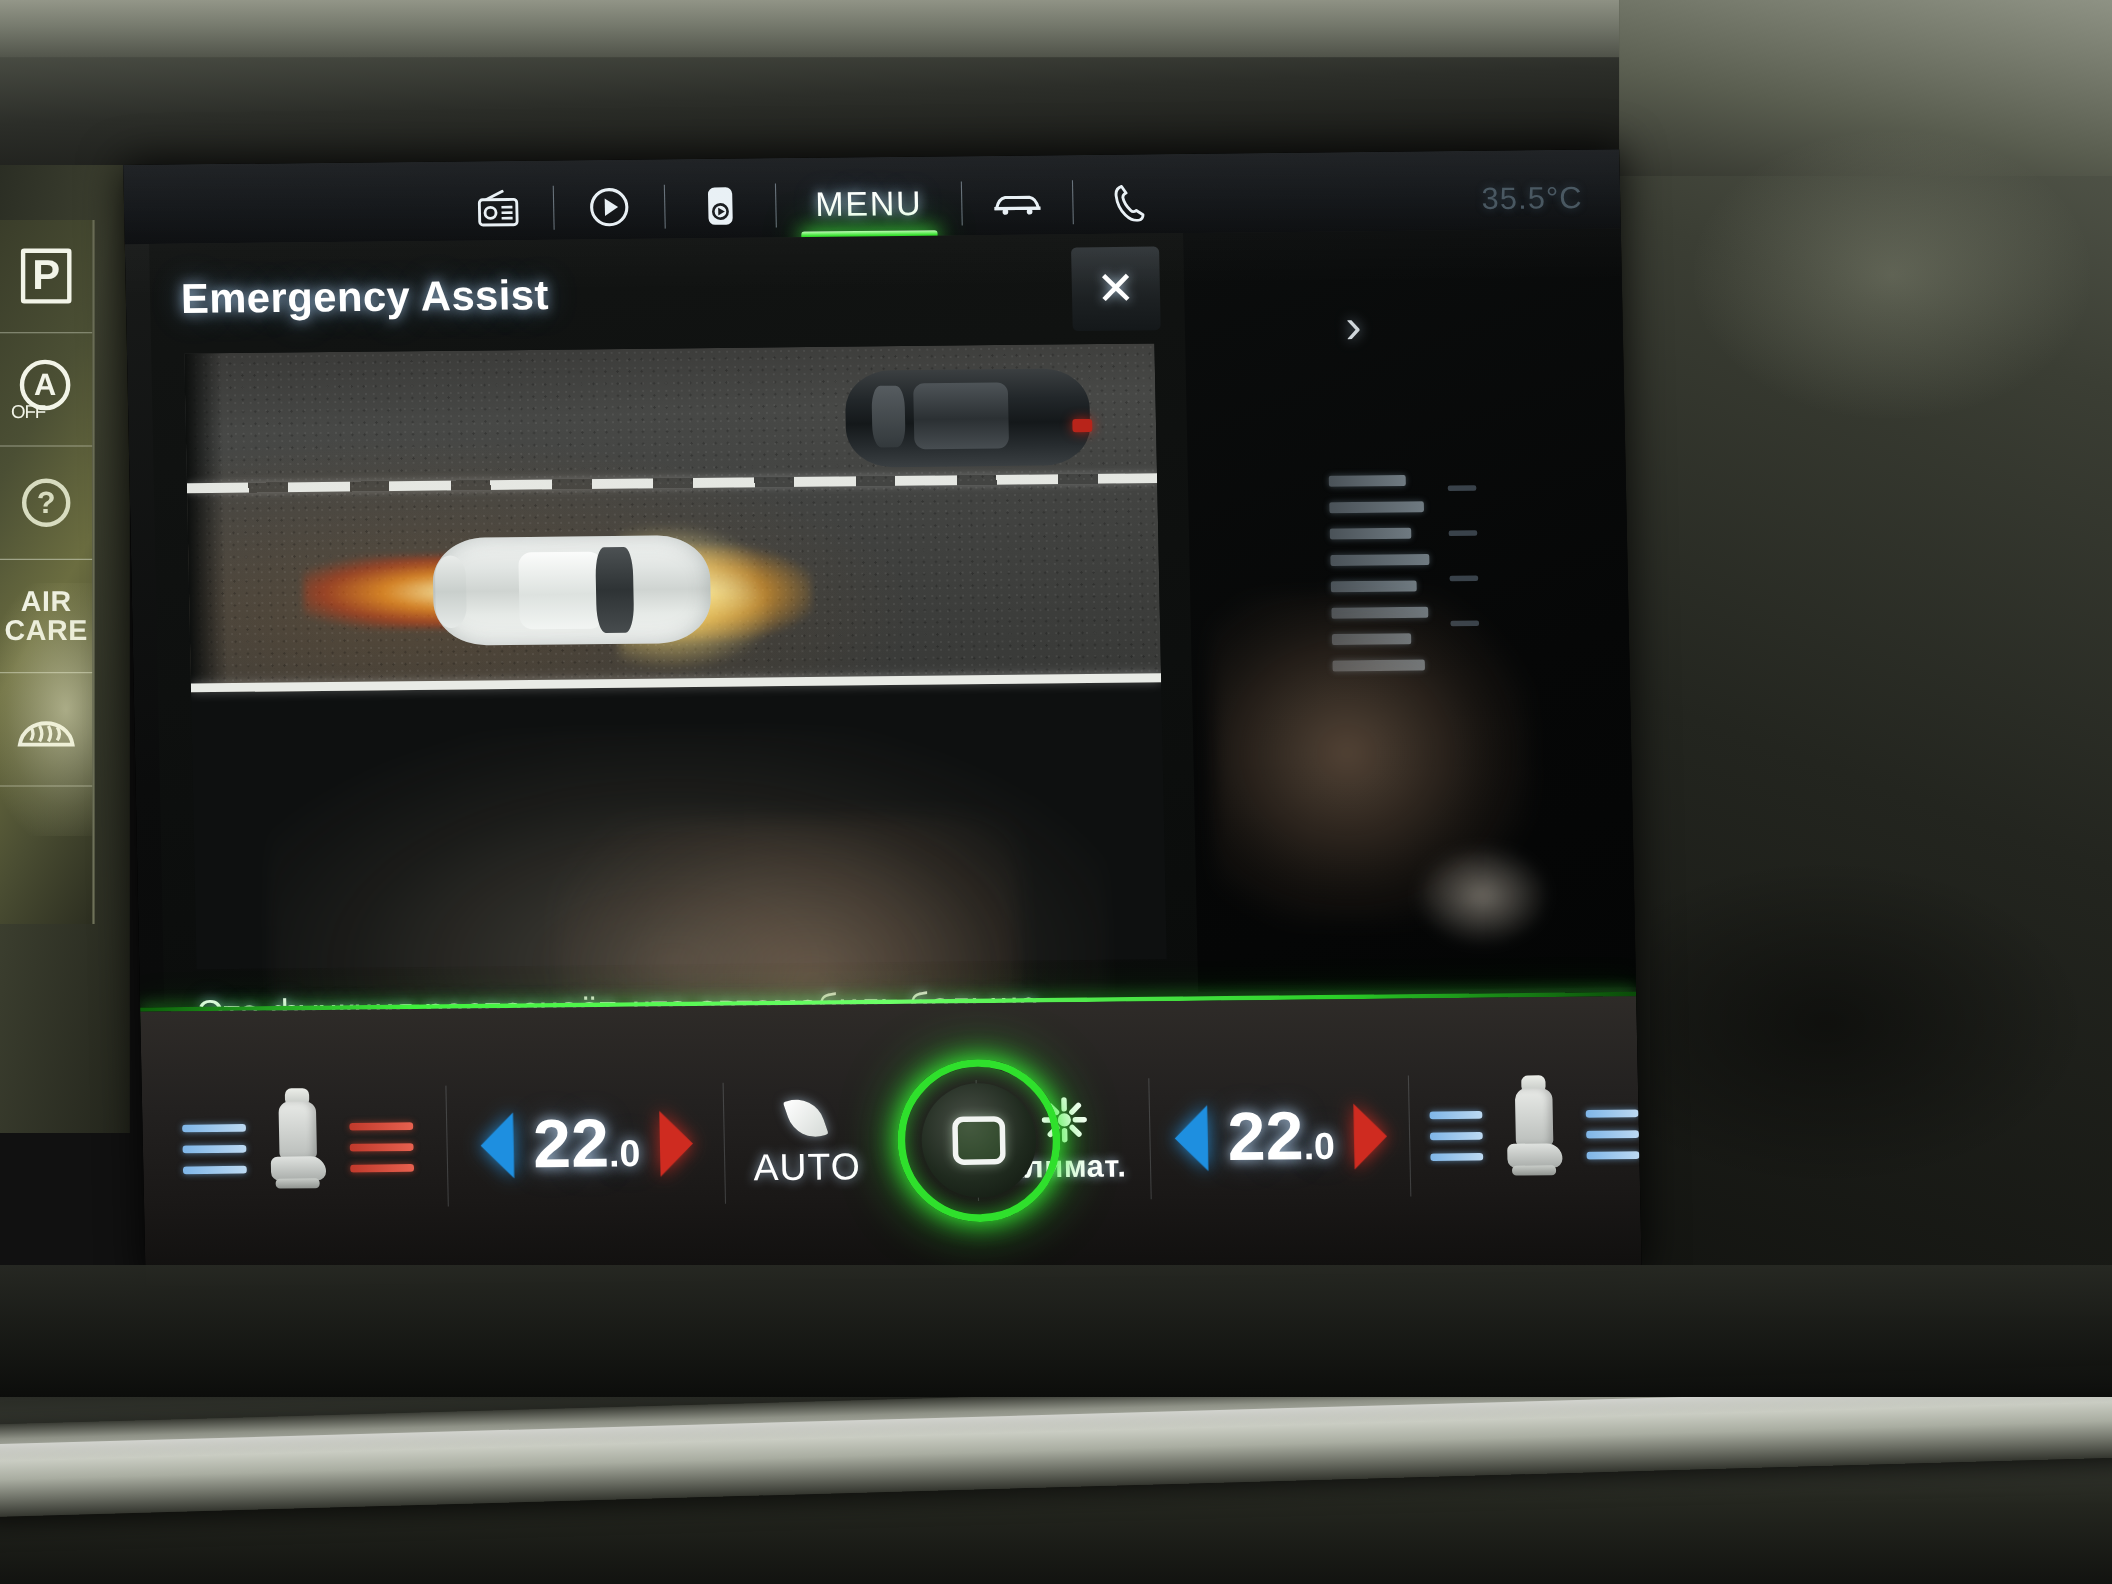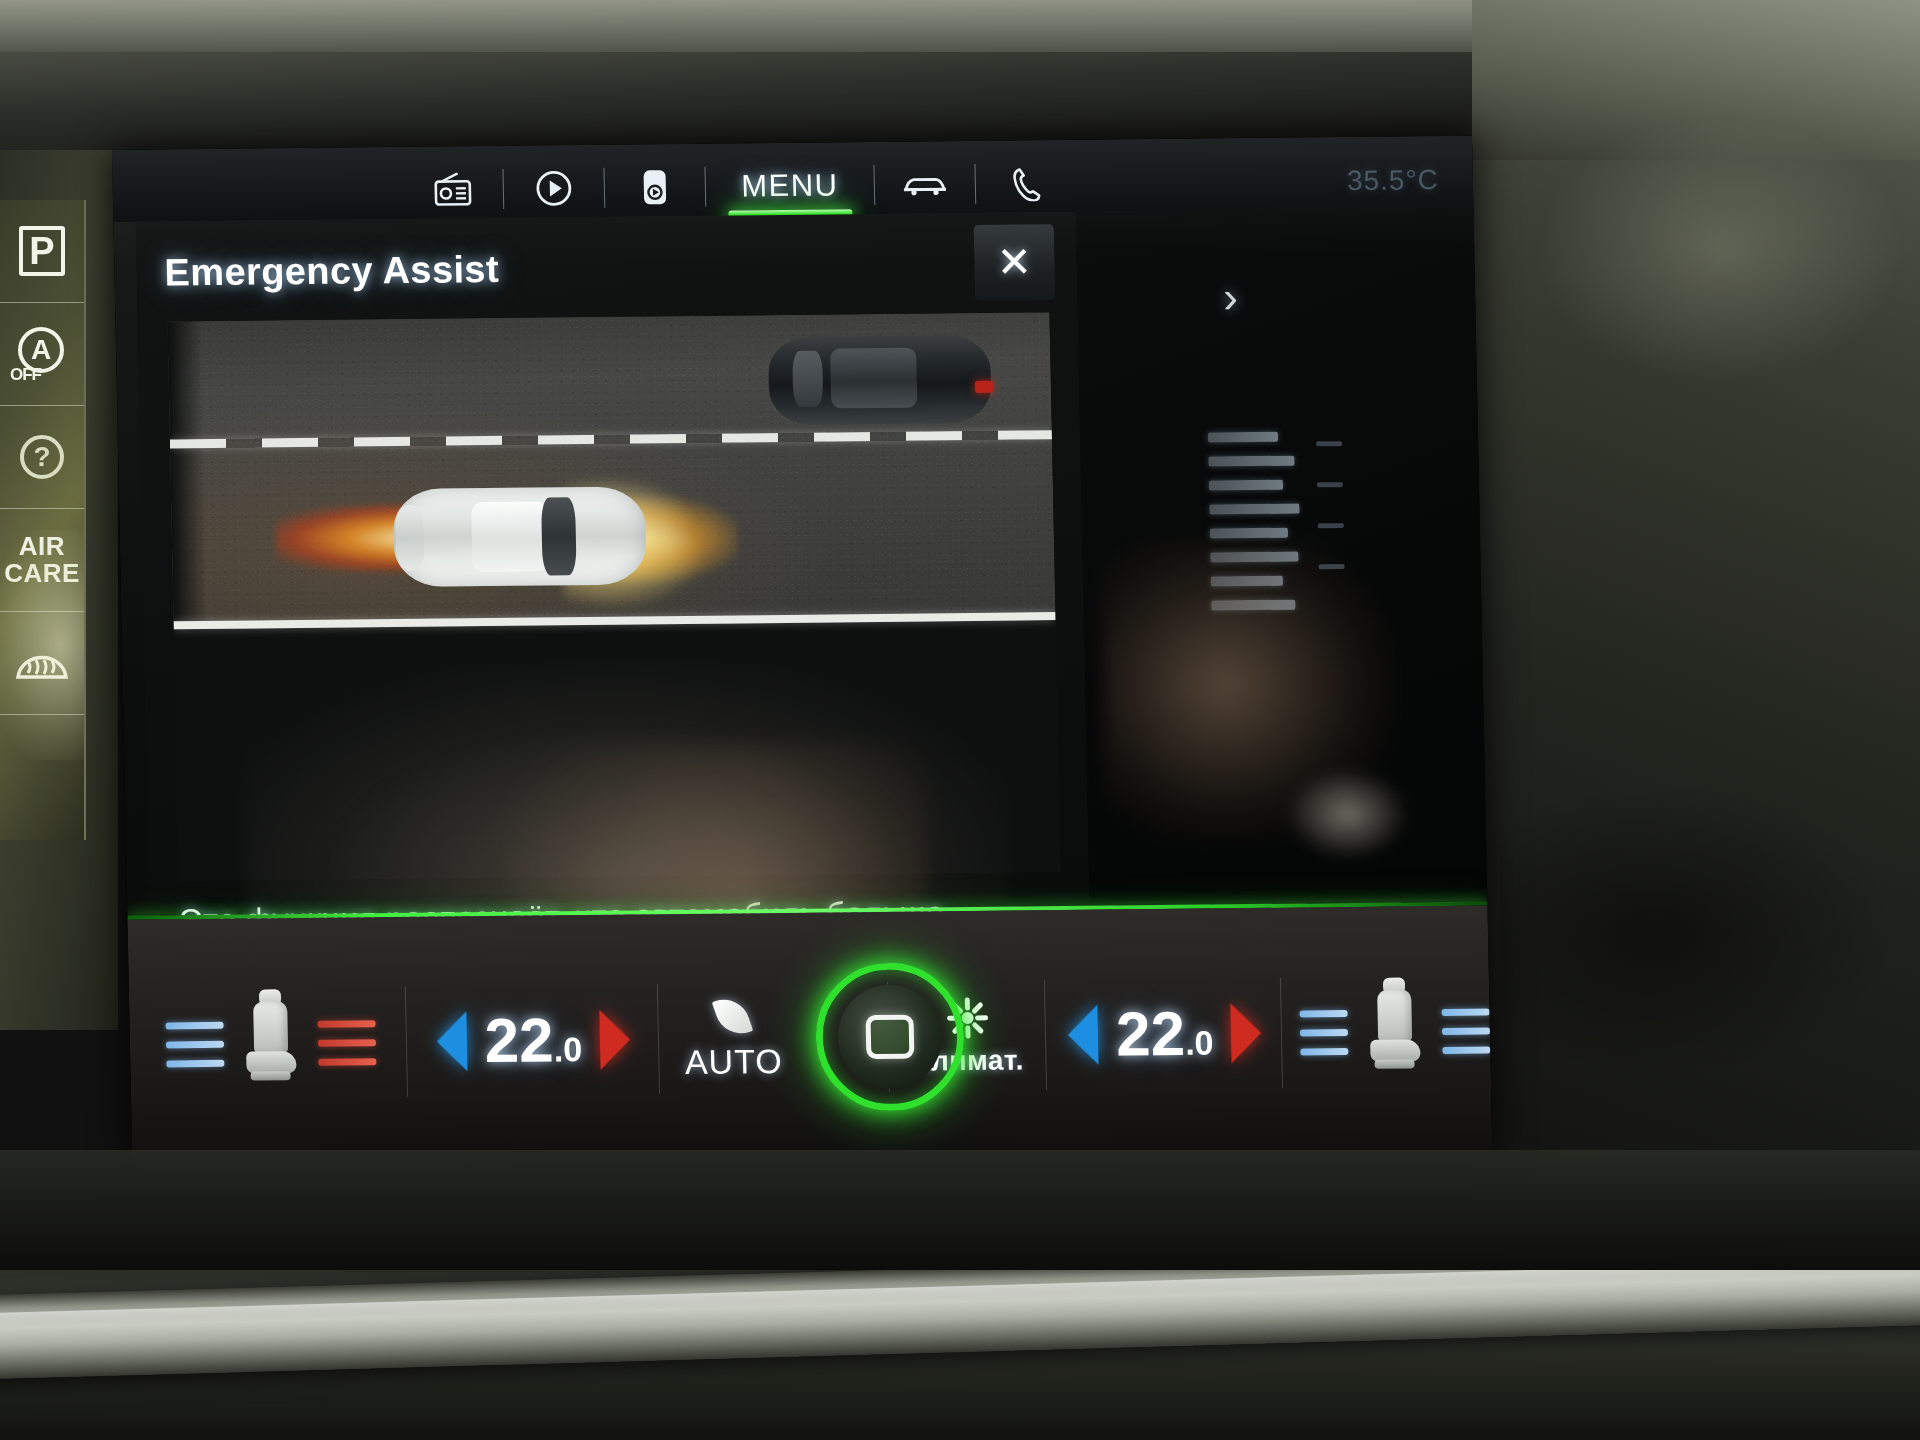--- a/index.html
+++ b/index.html
@@ -57,21 +57,21 @@
     font-size:38px; line-height:1; color:#f2f4e8; font-weight:bold;
   }
   .cl-auto { position:relative; width:60px; height:58px; }
   .cl-auto-circ {
     position:absolute; left:6px; top:2px; width:46px; height:46px;
     border:4px solid #f2f4e8; border-radius:50%;
     display:flex; align-items:center; justify-content:center;
     font-size:28px; font-weight:bold; color:#f2f4e8;
   }
   .cl-auto-off {
-    position:absolute; left:-2px; bottom:-2px; font-size:17px; font-weight:bold; color:#f2f4e8;
+    position:absolute; left:-2px; bottom:-2px; font-size:17px; font-weight:normal; color:#f2f4e8;
     letter-spacing:-1px;
   }
   .cl-q {
     width:44px; height:44px; border:4px solid #d8dcc0; border-radius:50%;
     display:flex; align-items:center; justify-content:center;
     font-size:28px; font-weight:bold; color:#d8dcc0;
   }
   .cl-air {
     font-size:26px; font-weight:bold; color:#f2f4e8; line-height:1.05; text-align:center;
     letter-spacing:.5px;

